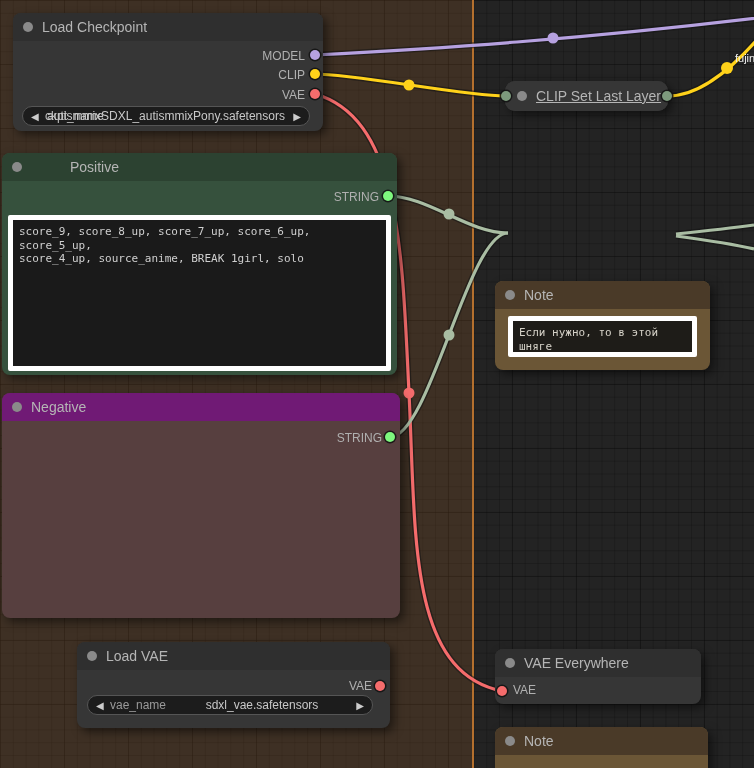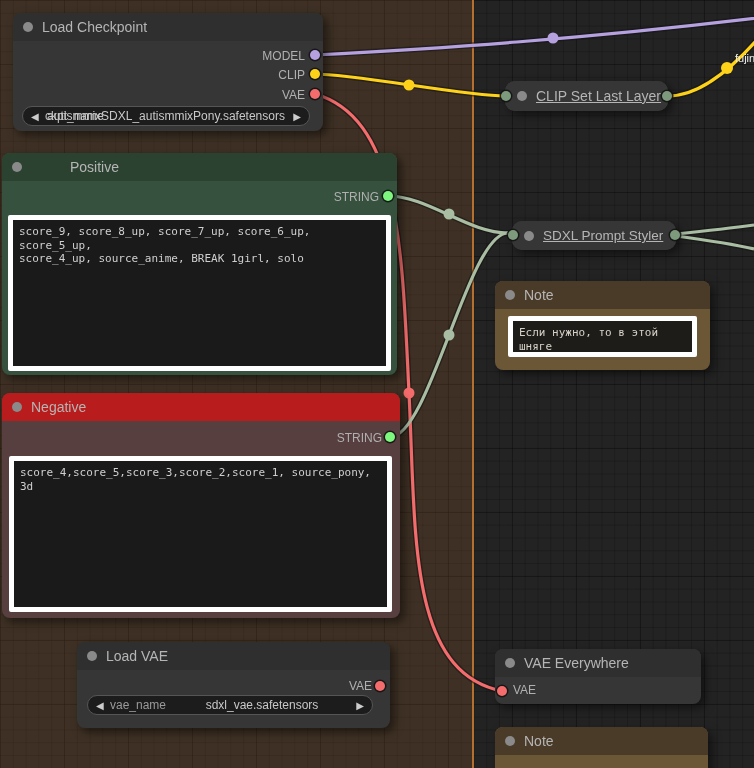--- a/index.html
+++ b/index.html
@@ -131,27 +131,26 @@
       <span class="collapse-dot"></span>
       <span>Positive</span>
     </div>
     <div class="slot-row out" style="right:18px;top:37px;">STRING</div>
     <span class="port green" style="left:381px;top:38px;"></span>
     <div class="textarea" style="left:6px;top:62px;width:383px;height:156px;">score_9, score_8_up, score_7_up, score_6_up, score_5_up,
 score_4_up, source_anime, BREAK 1girl, solo</div>
   </div>
 
   <div class="node" style="left:2px;top:393px;width:398px;height:225px;background:#573f3f;">
-    <div class="node-title" style="background:#b91c1c;">
+    <div class="node-title" style="background:#701a75;">
       <span class="collapse-dot"></span>
       <span>Negative</span>
     </div>
     <div class="slot-row out" style="right:18px;top:38px;">STRING</div>
     <span class="port green" style="left:383px;top:39px;"></span>
-    <div class="textarea" style="left:7px;top:63px;width:383px;height:156px;">score_4,score_5,score_3,score_2,score_1, source_pony, 3d</div>
   </div>
 
   <div class="node" style="left:77px;top:642px;width:313px;height:86px;">
     <div class="node-title">
       <span class="collapse-dot"></span>
       <span>Load VAE</span>
     </div>
     <div class="slot-row out" style="right:18px;top:37px;">VAE</div>
     <span class="port red" style="left:298px;top:39px;"></span>
     <div class="combo" style="left:10px;top:53px;width:286px;">
@@ -164,28 +163,20 @@
 
   <div class="node collapsed" style="left:505px;top:81px;width:163px;height:30px;border-radius:10px;">
     <div class="node-title" style="background:#363636;padding-left:12px;">
       <span class="collapse-dot"></span>
       <span>CLIP Set Last Layer</span>
     </div>
     <span class="port sage" style="left:-4px;top:10px;"></span>
     <span class="port sage" style="left:157px;top:10px;"></span>
   </div>
 
-  <div class="node collapsed" style="left:512px;top:221px;width:164px;height:29px;border-radius:10px;">
-    <div class="node-title" style="background:#363636;padding-left:12px;font-size:13.5px;">
-      <span class="collapse-dot"></span>
-      <span>SDXL Prompt Styler</span>
-    </div>
-    <span class="port sage" style="left:-4px;top:9px;"></span>
-    <span class="port sage" style="left:158px;top:9px;"></span>
-  </div>
 
   <div class="node note note-body" style="left:495px;top:281px;width:215px;height:89px;">
     <div class="node-title note-title">
       <span class="collapse-dot"></span>
       <span>Note</span>
     </div>
     <div class="textarea" style="left:13px;top:35px;width:189px;height:41px;">Если нужно, то в этой шняге
 есть стили всякие</div>
   </div>
 

